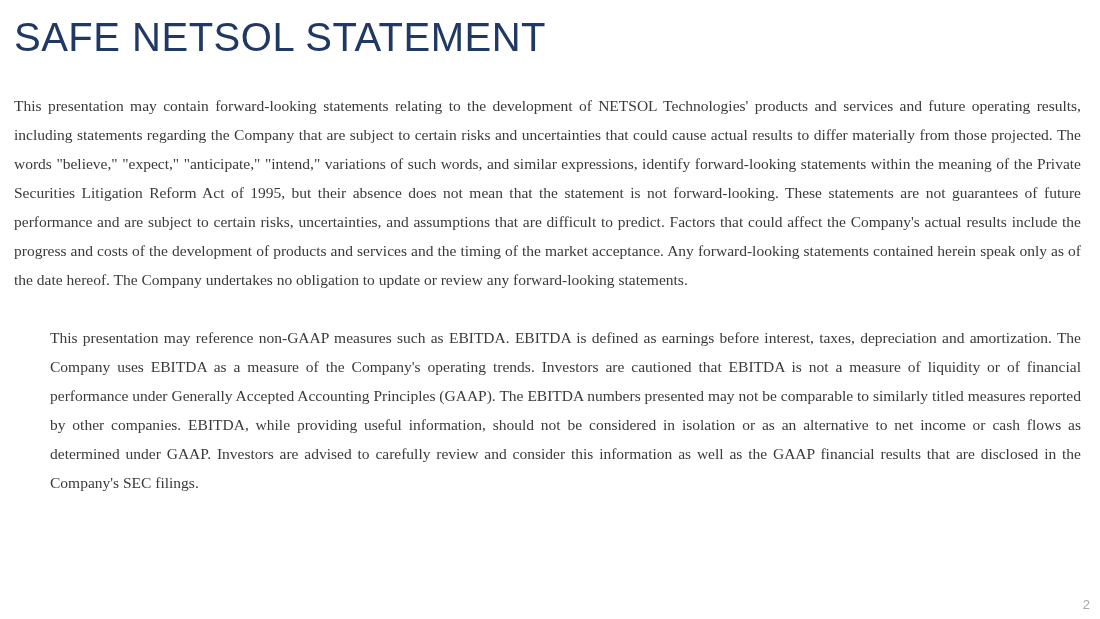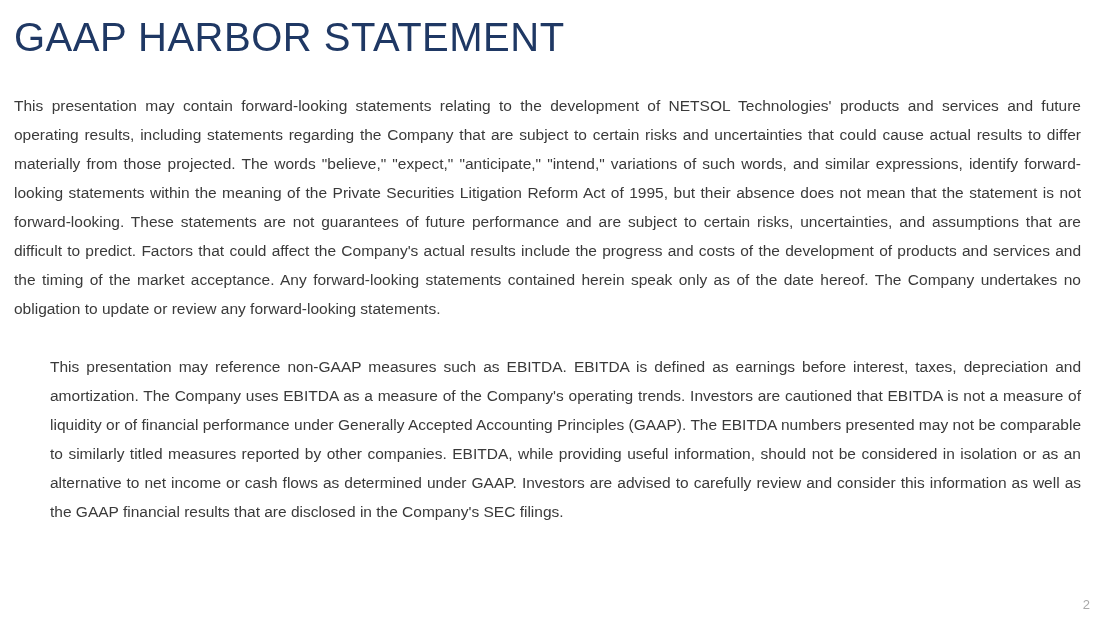--- a/index.html
+++ b/index.html
@@ -26,20 +26,21 @@
     color: #1f3864;
     white-space: nowrap;
   }
   .body-text {
     margin: 0;
     font-size: 15.5px;
     line-height: 29px;
     color: #3a3a3a;
     text-align: justify;
     text-justify: inter-word;
+    font-family: Liberation Serif, serif;
   }
   .body-text.first {
     margin-top: 31px;
   }
   .body-text.second {
     margin-top: 29px;
     margin-left: 36px;
   }
   .page-number {
     position: absolute;
@@ -48,21 +49,21 @@
     font-size: 13px;
     color: #a9a9a9;
     line-height: 1;
   }
 </style>
 </head>
 <body>
 
 <div class="slide">
 
-  <h1 class="slide-title">GAAP HARBOR STATEMENT</h1>
+  <h1 class="slide-title">SAFE NETSOL STATEMENT</h1>
 
   <p class="body-text first">This presentation may contain forward-looking statements relating to the development of NETSOL Technologies' products and services and future operating results, including statements regarding the Company that are subject to certain risks and uncertainties that could cause actual results to differ materially from those projected. The words "believe," "expect," "anticipate," "intend," variations of such words, and similar expressions, identify forward-looking statements within the meaning of the Private Securities Litigation Reform Act of 1995, but their absence does not mean that the statement is not forward-looking. These statements are not guarantees of future performance and are subject to certain risks, uncertainties, and assumptions that are difficult to predict.  Factors that could affect the Company's actual results include the progress and costs of the development of products and services and the timing of the market acceptance. Any forward-looking statements contained herein speak only as of the date hereof. The Company undertakes no obligation to update or review any forward-looking statements.</p>
 
   <p class="body-text second">This presentation may reference non-GAAP measures such as EBITDA.  EBITDA is defined as earnings before interest, taxes, depreciation and amortization. The Company uses EBITDA as a measure of the Company's operating trends. Investors are cautioned that EBITDA is not a measure of liquidity or of financial performance under Generally Accepted Accounting Principles (GAAP). The EBITDA numbers presented may not be comparable to similarly titled measures reported by other companies. EBITDA, while providing useful information, should not be considered in isolation or as an alternative to net income or cash flows as determined under GAAP.  Investors are advised to carefully review and consider this information as well as the GAAP financial results that are disclosed in the Company's SEC filings.</p>
 
   <div class="page-number">2</div>
 
 </div>
 
 </body></html>

